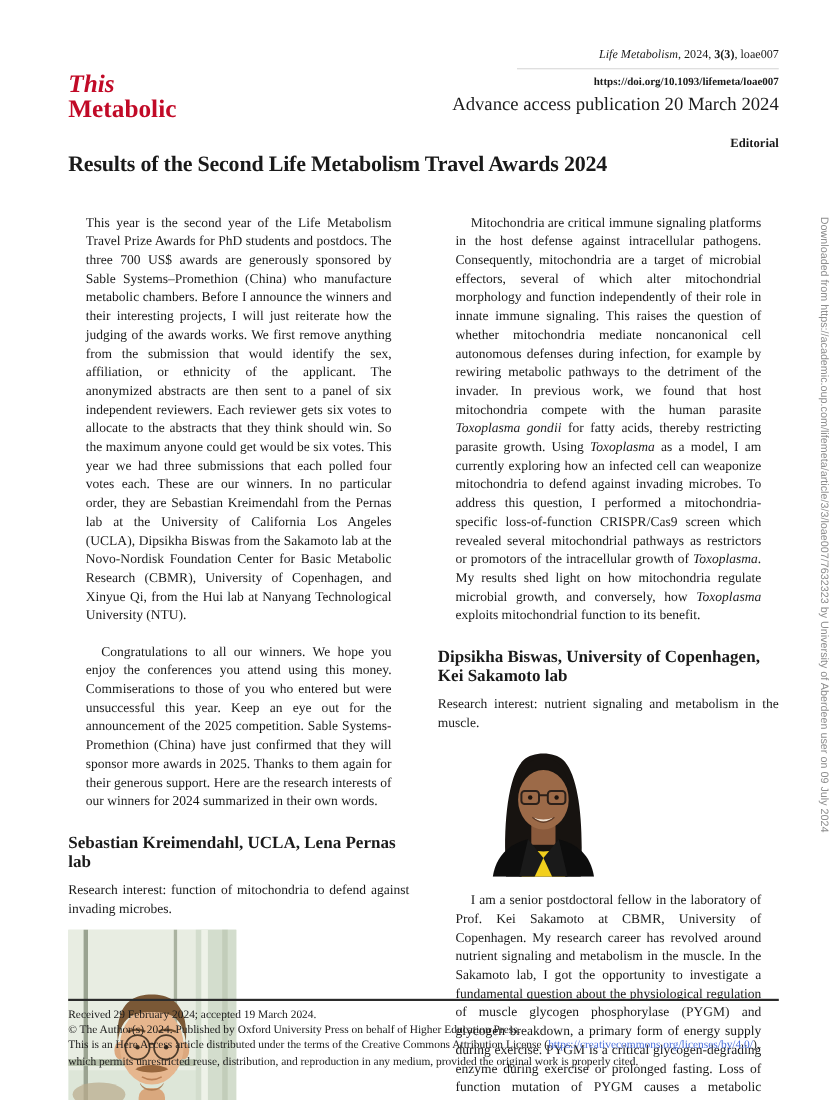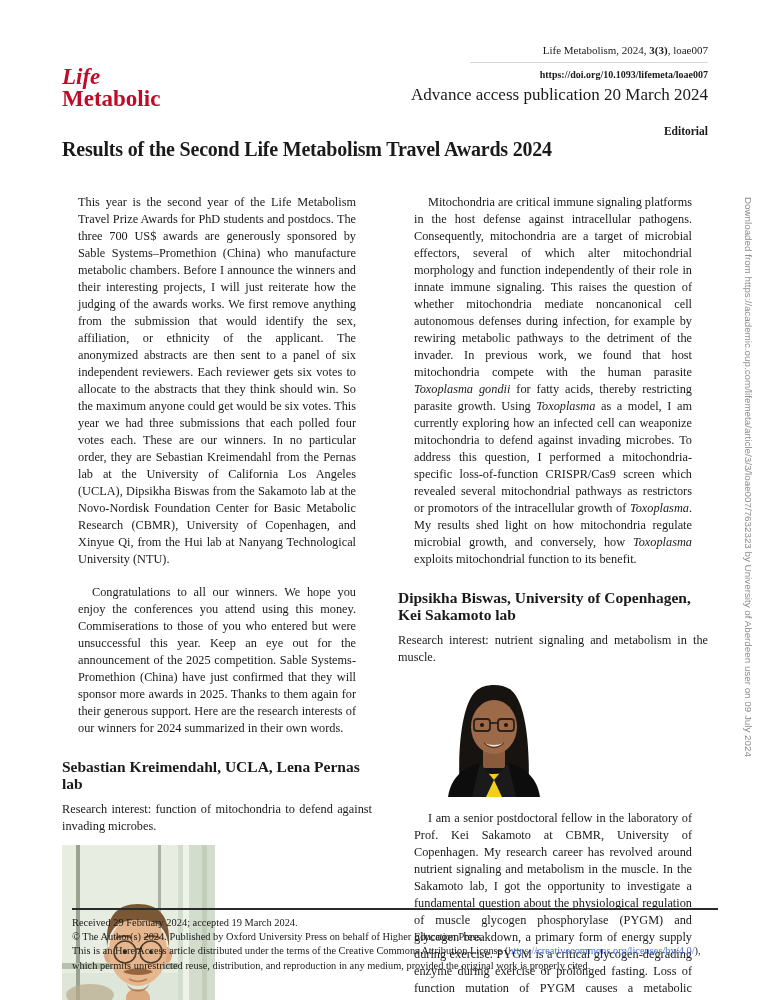--- a/index.html
+++ b/index.html
@@ -12,63 +12,63 @@
     overflow:hidden;
   }
   .content{position:absolute;left:62px;top:0;width:646px;}
   
   .masthead{position:relative;height:130px;}
   .logo{position:absolute;left:0;top:66px;color:#c10a27;line-height:0.95;}
   .logo .l1{font-style:italic;font-weight:bold;font-size:23px;display:block;}
   .logo .l2{font-weight:bold;font-size:23px;display:block;}
   .cite-block{position:absolute;right:0;top:42px;text-align:right;font-size:11px;line-height:1.5;}
   .cite-line{display:block;}
-  .cite-line .it{margin-left:42px;}
+  .cite-line .it{font-style:italic;margin-left:42px;}
   .cite-line .bd{font-weight:bold;text-align:right;}
   .cite-rule{display:block;width:238px;height:1px;background:#d8d8d8;margin:3px 0 4px auto;}
   .doi{font-weight:bold;font-size:10px;display:block;}
   .advance{font-size:17px;display:block;}
   .etype{font-weight:bold;font-size:11.5px;display:block;margin-top:16px;}
   
   .title{font-size:20px;font-weight:bold;letter-spacing:-0.2px;margin:8px 0 0 0;}
   
   .columns{display:flex;gap:26px;margin-top:17px;}
   .col{width:310px;font-size:12.3px;line-height:17px;text-align:justify;}
   .col p{margin:16px;}
   .col p.indent{text-indent:14px;}
   .run-i{font-style:italic;}
   .sec-head{font-size:15.5px;font-weight:bold;line-height:1.12;text-align:left;margin:21px 0 8px 0;}
   .interest{margin:0 0 10px 0 !important;}
   .photo{display:block;margin:4px 0 0 0;line-height:0;}
   .photo svg{display:block;}
   .photo-biswas{margin-left:36px;}
   .after-photo{margin-top:13px !important;}
   
-  .footer{position:absolute;left:72px;top:908px;width:646px;}
+  .footer{position:absolute;left:62px;top:908px;width:646px;}
   .footer-rule{height:1.5px;background:#2b2b2b;margin-bottom:6px;}
   .footer p{margin:0;font-size:10.4px;line-height:1.38;text-align:left;}
   .cc-link{color:#4a6fdc;text-decoration:none;cursor:pointer;}
   
   .watermark{
     position:absolute;right:7px;top:197px;height:766px;
     writing-mode:vertical-rl;
     font-family:"Liberation Sans", sans-serif;
     font-size:9.8px;color:#8c8c8c;
     white-space:nowrap;
   }
 </style>
 </head>
 <body>
 
 <div class="page">
   <div class="content">
 
     <div class="masthead">
       <div class="logo">
-        <span class="l1">Life</span>
+        <span class="l1">This</span>
         <span class="l2">Metabolic</span>
       </div>
       <div class="cite-block">
         <span class="cite-line"><span class="it">Life Metabolism</span><span>, 2024, </span><span class="bd">3(3)</span><span>, loae007</span></span>
         <span class="cite-rule"></span>
         <span class="doi">https://doi.org/10.1093/lifemeta/loae007</span>
         <span class="advance">Advance access publication 20 March 2024</span>
         <span class="etype">Editorial</span>
       </div>
     </div>

